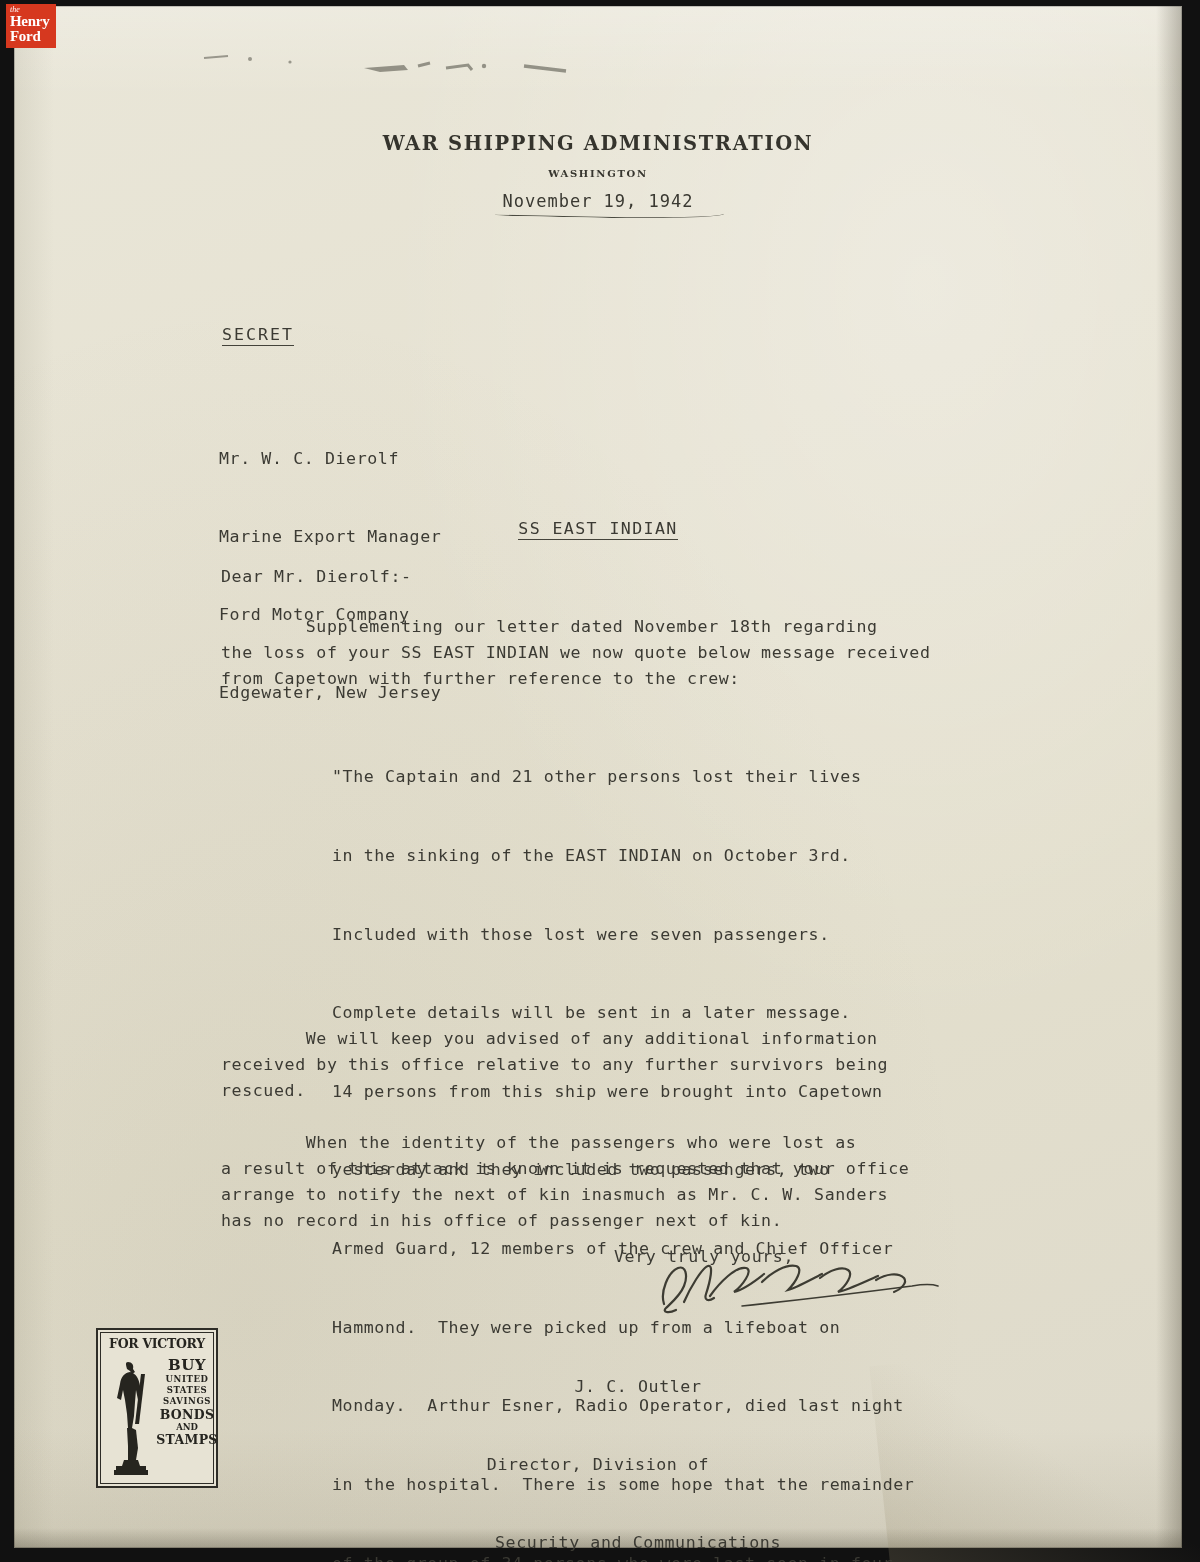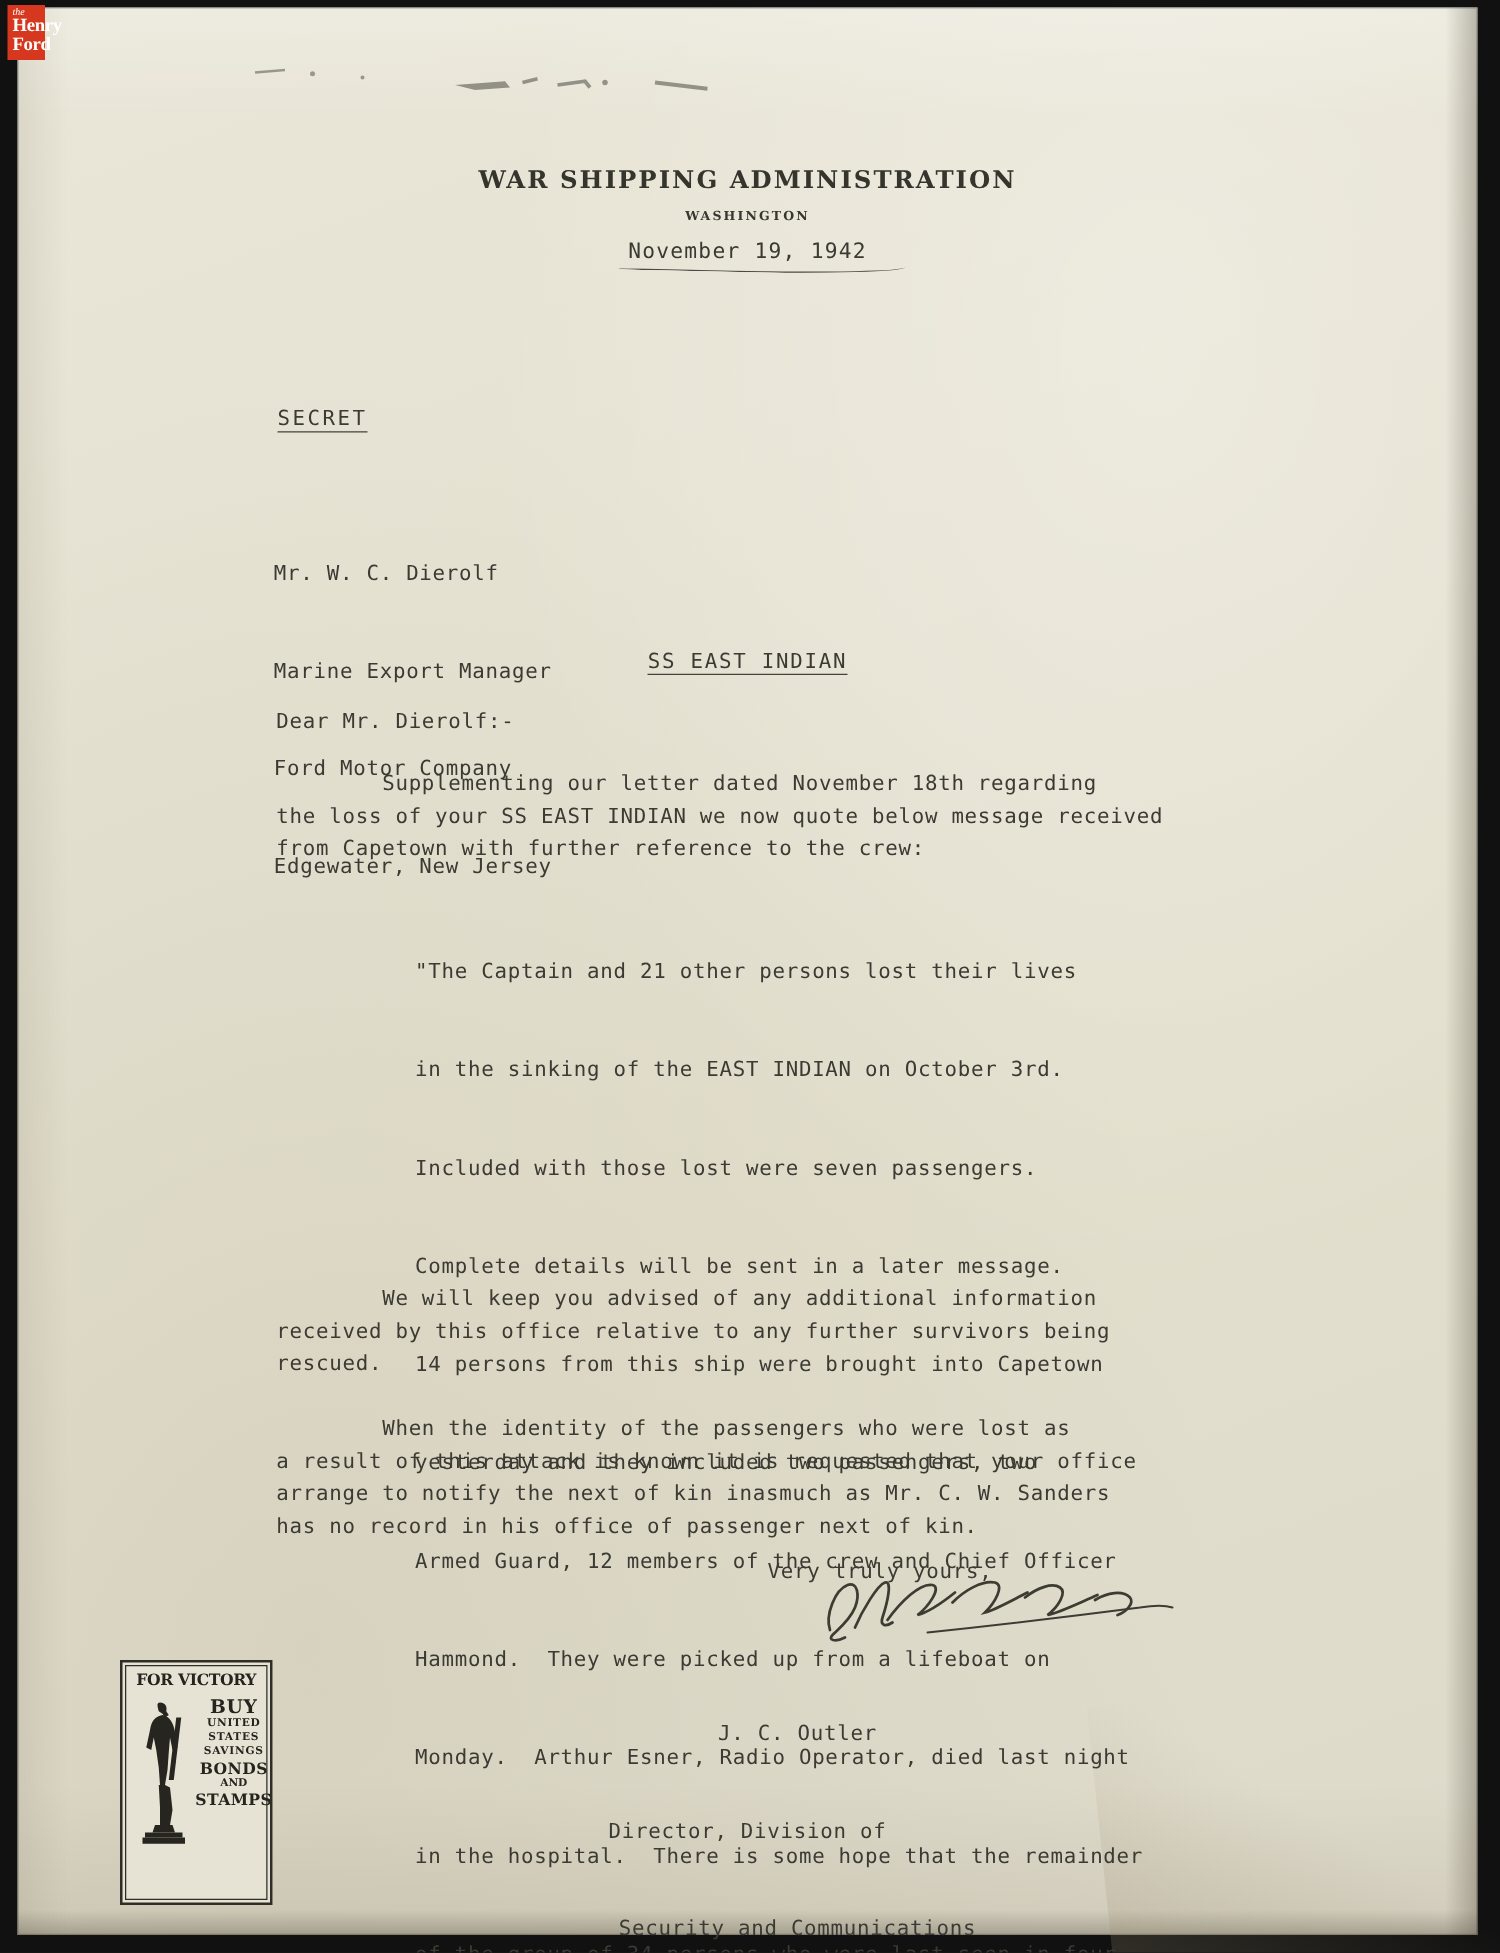--- a/index.html
+++ b/index.html
@@ -69,21 +69,21 @@
     height: 20px;
     background: linear-gradient(to top, rgba(60,55,40,0.28), rgba(60,55,40,0));
     pointer-events: none;
   }
 
   
   #thf-logo {
     position: absolute;
     left: 6px;
     top: 4px;
-    width: 30px;
+    width: 50px;
     height: 44px;
     background: #d6381f;
     color: #ffffff;
     font-family: "Liberation Serif", serif;
     line-height: 1.02;
     padding: 2px 3px 3px 4px;
     box-sizing: border-box;
     z-index: 40;
   }
   #thf-logo .l1 { font-size: 8px; font-style: italic; }
@@ -233,21 +233,21 @@
   #signer .l1 { padding-left: 80px; }
   #signer .l2 { }
   #signer .l3 { padding-left: 80px; }
 
   
   #bonds-stamp {
     position: absolute;
     left: 82px;
     top: 1322px;
     width: 122px;
-    height: 196px;
+    height: 160px;
     border: 2px solid #2e2d27;
     background: #e7e3d4;
     box-sizing: border-box;
     overflow: hidden;
   }
   #bonds-stamp .inner {
     position: absolute;
     left: 2px; top: 2px; right: 2px; bottom: 2px;
     border: 1px solid #2e2d27;
   }

